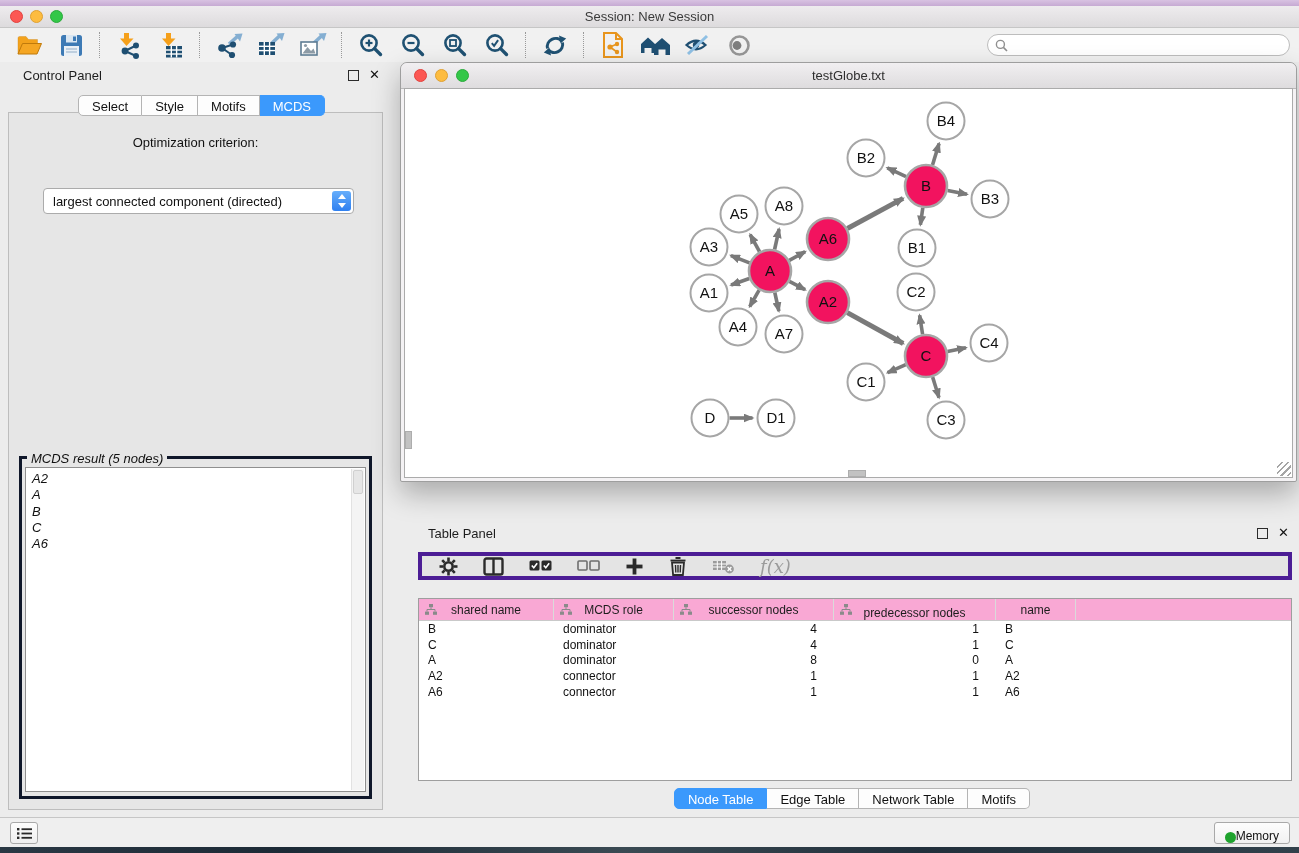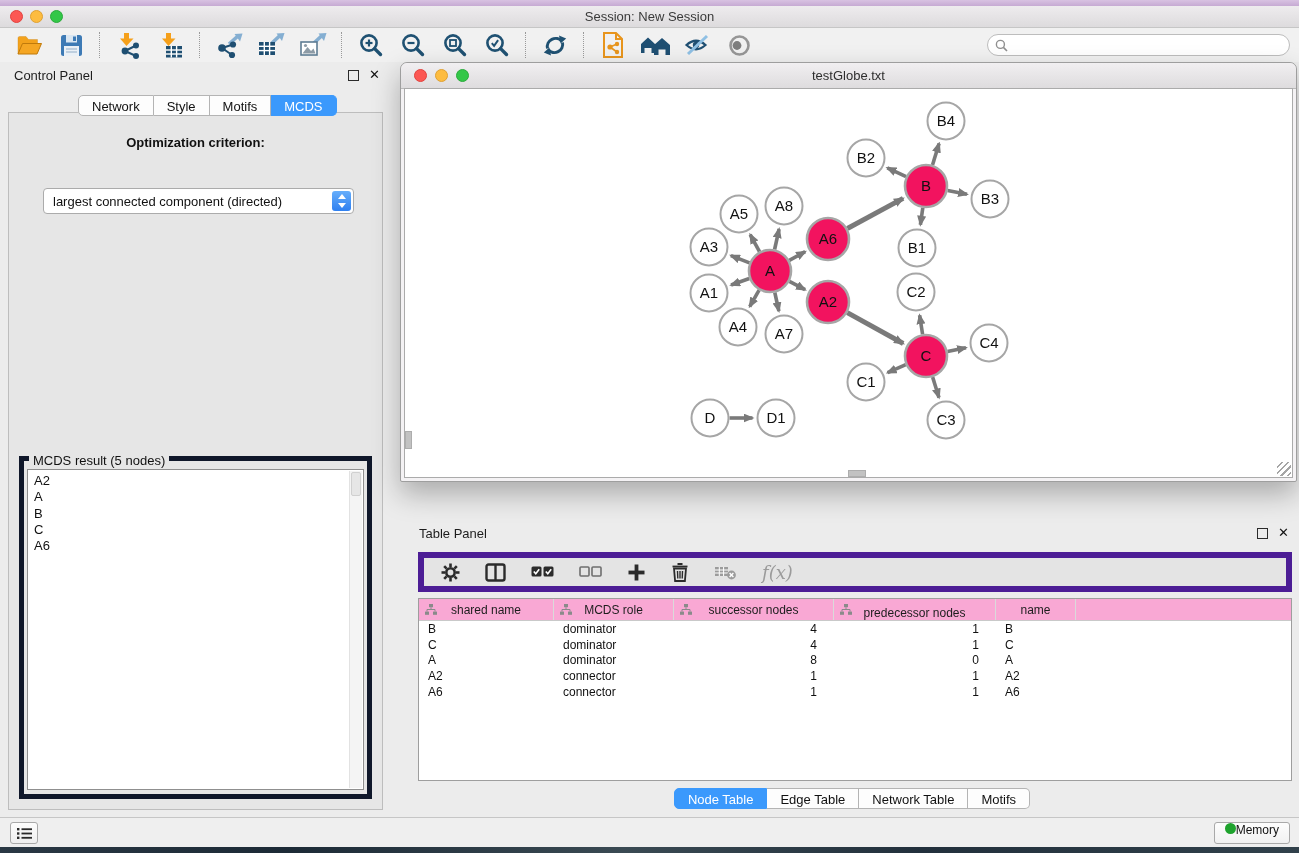--- a/index.html
+++ b/index.html
@@ -24,80 +24,80 @@
   .toolbar{position:absolute;top:28px;left:0;right:0;height:34px;background:#F1F1F1;border-bottom:1px solid #C9C9C9;display:flex;align-items:center;padding-left:8px;}
   .tbtn{background:none;border:none;padding:0;margin:0 3px;width:36px;height:30px;display:flex;align-items:center;justify-content:center;cursor:pointer;}
   .tsep{width:1px;height:26px;border-left:1px dotted #9A9A9A;margin:0 7px;}
   .search{position:absolute;right:9px;top:6px;width:294px;height:20px;border:1px solid #BDBDBD;border-radius:11px;background:#fff;display:flex;align-items:center;padding-left:7px;}
   .search input{border:none;outline:none;flex:1;height:16px;font-size:12px;background:transparent;font-family:inherit;}
 
   
   .main{position:absolute;top:62px;left:0;right:0;height:756px;background:#ECECEC;}
 
   
-  .panel-header{height:26px;position:relative;font-size:13px;color:#1d1d1d;padding-left:14px;line-height:28px;}
+  .panel-header{height:26px;position:relative;font-size:13px;color:#1d1d1d;padding-left:23px;line-height:28px;}
   .panel-ctrl{position:absolute;right:10px;top:7px;display:flex;gap:10px;align-items:center;}
   .float-box{width:9px;height:9px;border:1.5px solid #2b2b2b;display:inline-block;box-sizing:content-box;}
   .close-x{font-size:13px;font-weight:bold;color:#111;line-height:12px;}
 
   
   .control-panel{position:absolute;left:0;top:0;width:390px;height:753px;}
   .cp-tabs{position:absolute;left:78px;top:33px;display:flex;z-index:2;}
   .tab{height:21px;padding:0 13px;font-size:13px;background:#FDFDFD;border:1px solid #B4B4B4;border-left:none;line-height:21px;color:#111;cursor:pointer;font-family:inherit;}
   .tab:first-child{border-left:1px solid #B4B4B4;border-radius:5px 0 0 5px;}
   .tab:last-child{border-radius:0 5px 5px 0;}
   .tab.selected{background:#3B99FC;border-color:#3B99FC;color:#fff;}
   .cp-content{position:absolute;left:8px;right:7px;top:50px;bottom:5px;background:#E6E6E6;border:1px solid #BDBDBD;}
-  .opt-label{position:absolute;top:22px;left:0;right:0;text-align:center;font-size:13px;color:#111;font-weight:bold;}
+  .opt-label{position:absolute;top:22px;left:0;right:0;text-align:center;font-size:13px;color:#111;}
   .dropdown{position:absolute;left:34px;right:28px;top:43px;height:24px;background:#fff;border:1px solid #ABABAB;border-radius:4px;display:flex;align-items:center;cursor:pointer;margin-top:32px;}
   .dropdown-value{flex:1;font-size:13px;padding-left:9px;color:#111;white-space:nowrap;}
   .stepper{width:19px;height:20px;margin-right:2px;background:linear-gradient(#66AEFB,#2F80F0);border-radius:3px;position:relative;flex:0 0 auto;}
   .stepper:before{content:"";position:absolute;left:5.5px;top:3px;border-left:4px solid transparent;border-right:4px solid transparent;border-bottom:5px solid #fff;}
   .stepper:after{content:"";position:absolute;left:5.5px;bottom:3px;border-left:4px solid transparent;border-right:4px solid transparent;border-top:5px solid #fff;}
   .btn-row{position:absolute;top:79px;left:0;right:0;display:flex;justify-content:center;gap:13px;}
   .pbtn{height:23px;padding:0 17px;font-size:13px;background:linear-gradient(#FFFFFF,#F1F1F1);border:1px solid #ACACAC;border-radius:5px;color:#111;cursor:pointer;font-family:inherit;}
-  .result-box{position:absolute;left:10px;right:10px;top:343px;bottom:10px;border:5px solid #0f172a;}
+  .result-box{position:absolute;left:10px;right:10px;top:343px;bottom:10px;border:3px solid #0f172a;font-style:italic;}
   .result-legend{position:absolute;top:-8px;left:5px;background:#E6E6E6;padding:0 4px;font-size:13px;color:#111;}
   .result-list{position:absolute;top:8px;left:3px;right:3px;bottom:4px;background:#fff;border:1px solid #8F8F8F;overflow:hidden;padding:3px 0 0 6px;}
   .result-scroll{position:absolute;top:1px;right:1px;bottom:1px;width:12px;background:#F4F4F4;border-left:1px solid #E2E2E2;}
   .result-scroll .thumb{position:absolute;top:1px;left:1px;right:1px;height:22px;background:#E6E6E6;border:1px solid #D0D0D0;border-radius:2px;}
   .result-item{font-size:13px;line-height:16.3px;color:#111;}
 
   
   .network-window{position:absolute;left:400px;top:0px;width:897px;height:420px;background:#F4F2F4;border:1px solid #9E9E9E;border-radius:7px 7px 2px 2px;box-shadow:0 12px 28px rgba(0,0,0,0.28);box-sizing:border-box;}
   .nw-titlebar{height:25px;background:linear-gradient(#F1EFF1,#DEDCDE);border-bottom:1px solid #B9B9B9;border-radius:7px 7px 0 0;position:relative;}
   .nw-traffic{position:absolute;top:6px;left:13px;display:flex;gap:8px;}
   .nw-title{text-align:center;line-height:25px;font-size:13px;color:#2E2E2E;}
   .nw-client{position:absolute;top:25px;left:3px;right:3px;bottom:3px;background:#fff;border:1px solid #ABABAB;}
   .nw-client svg{display:block;}
   .nw-vthumb{position:absolute;left:0;top:342px;width:5px;height:16px;background:#C2C2C2;border:1px solid #ADADAD;}
   .nw-hthumb{position:absolute;left:443px;bottom:0;width:16px;height:5px;background:#C2C2C2;border:1px solid #ADADAD;}
   .resize-grip{position:absolute;right:1px;bottom:1px;width:14px;height:14px;
     background:repeating-linear-gradient(135deg,transparent 0 3px,#A5A5A5 3px 4.5px);cursor:nwse-resize;}
 
   
   .table-panel{position:absolute;left:405px;top:458px;width:894px;height:296px;}
-  .tp-toolbar{position:absolute;left:13px;right:7px;top:32px;height:40px;background:#E4E4E4;border:6px solid #4c1d95;display:flex;align-items:center;gap:25px;padding-left:17px;box-sizing:border-box;}
+  .tp-toolbar{position:absolute;left:13px;right:7px;top:32px;height:28px;background:#E4E4E4;border:4px solid #4c1d95;display:flex;align-items:center;gap:25px;padding-left:17px;box-sizing:border-box;}
   .tp-btn{background:none;border:none;padding:0;display:flex;align-items:center;justify-content:center;cursor:pointer;}
   .fx{font-family:"DejaVu Serif","Liberation Serif",serif;font-style:italic;font-size:18px;color:#9B9B9B;}
   .data-table{position:absolute;left:13px;right:7px;top:78px;height:183px;background:#fff;border:1px solid #9E9E9E;overflow:hidden;box-sizing:border-box;}
   .thead{display:flex;height:21px;background:#f9a8d4;border-bottom:1px solid #C9C9C9;font-size:12px;color:#1d1d1d;}
   .th{position:relative;display:flex;align-items:center;justify-content:center;border-right:1px solid #DADADA;box-sizing:border-box;}
   .th .hicon{position:absolute;left:6px;top:5px;}
   .c0{width:135px;}.c1{width:120px;}.c2{width:160px;}.c3{width:162px;align-items:flex-end;}.c4{width:80px;}
   .tr{display:flex;height:15.8px;align-items:center;font-size:12px;color:#111;}
   .td{box-sizing:border-box;white-space:nowrap;overflow:hidden;}
   .td.c0,.td.c1,.td.c4{padding-left:9px;text-align:left;}
   .td.c2,.td.c3{padding-right:17px;text-align:right;}
   .tp-tabs{position:absolute;left:0;right:0;top:268px;display:flex;justify-content:center;}
 
   
   .statusbar{position:absolute;bottom:6px;left:0;right:0;height:29px;background:#EFEFEF;border-top:1px solid #C6C6C6;}
   .sbtn{position:absolute;left:10px;top:4px;width:28px;height:22px;background:linear-gradient(#FDFDFD,#EFEFEF);border:1px solid #A9A9A9;border-radius:3px;display:flex;align-items:center;justify-content:center;cursor:pointer;padding:0;}
-  .memory-btn{position:absolute;right:9px;top:4px;height:22px;padding:0 10px;display:flex;align-items:flex-start;background:linear-gradient(#FDFDFD,#F1F1F1);border:1px solid #A9A9A9;border-radius:3px;font-size:12px;color:#111;cursor:pointer;font-family:inherit;}
+  .memory-btn{position:absolute;right:9px;top:4px;height:22px;padding:0 10px;display:flex;align-items:flex-end;background:linear-gradient(#FDFDFD,#F1F1F1);border:1px solid #A9A9A9;border-radius:3px;font-size:12px;color:#111;cursor:pointer;font-family:inherit;}
   .memory-dot{width:11px;height:11px;border-radius:50%;}
 </style>
 </head>
 <body>
 
 <div class="screen">
   <div class="top-strip"></div>
 
   <div class="titlebar">
     <div class="traffic">
@@ -261,21 +261,21 @@
 
     <div class="control-panel">
       <div class="panel-header">
         <span>Control Panel</span>
         <span class="panel-ctrl">
           <span class="float-box"></span>
           <span class="close-x">✕</span>
         </span>
       </div>
       <div class="cp-tabs" id="cp-tabs">
-          <button class="tab">Network</button>
+          <button class="tab">Select</button>
           <button class="tab">Style</button>
           <button class="tab">Motifs</button>
           <button class="tab selected">MCDS</button>
         </div>
       <div class="cp-content">
         <div class="opt-label">Optimization criterion:</div>
         <div class="dropdown">
           <span class="dropdown-value">largest connected component (directed)</span>
           <span class="stepper"></span>
         </div>

